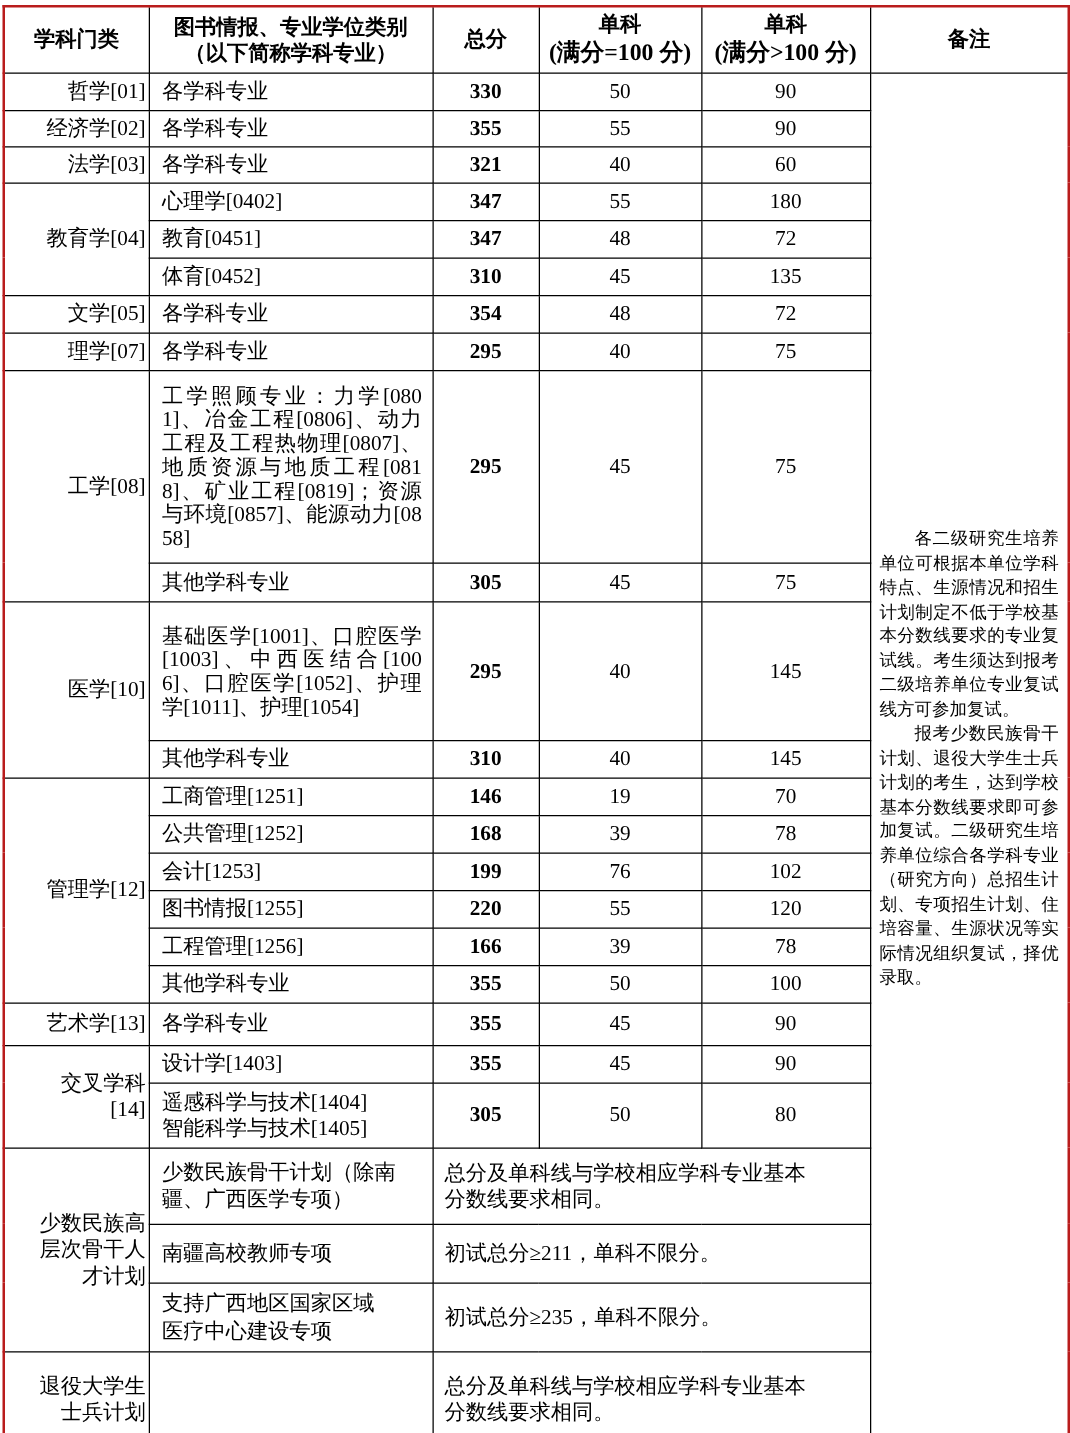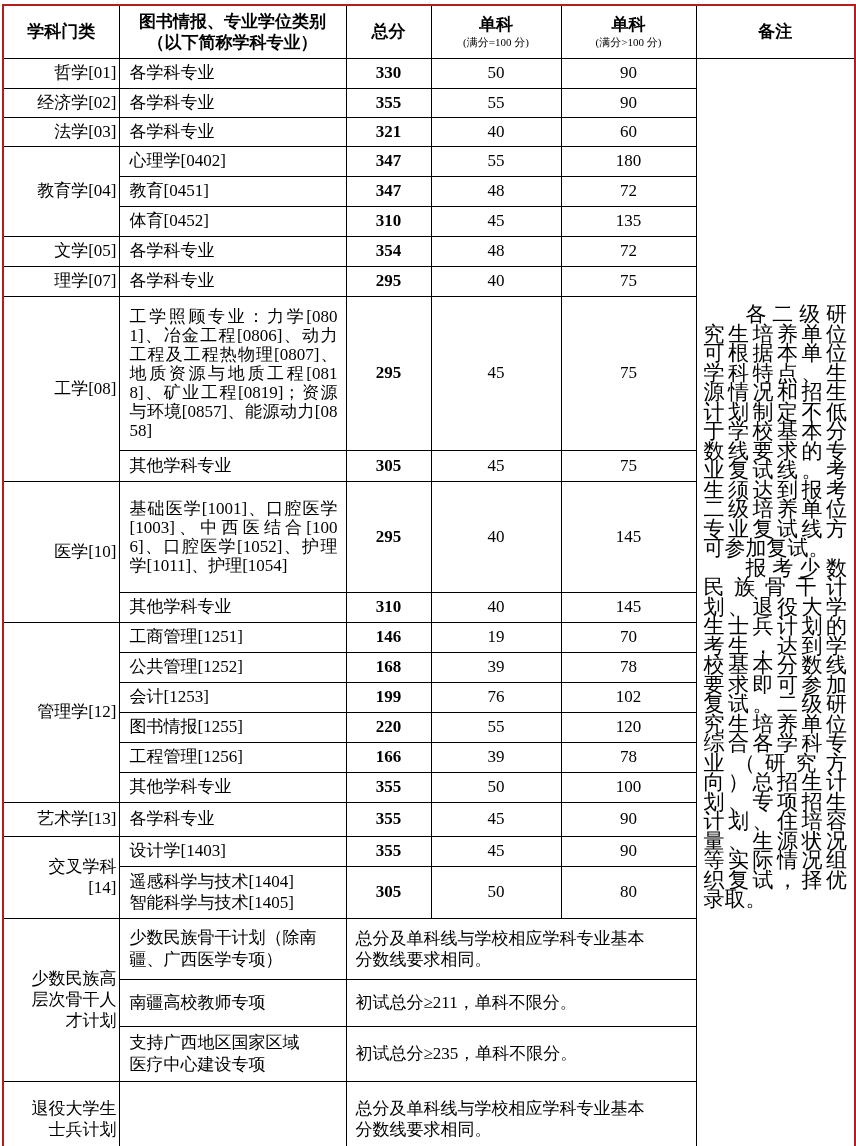--- a/index.html
+++ b/index.html
@@ -18,21 +18,21 @@
     line-height:1.25;
     overflow:hidden;
     word-break:break-all;
   }
   th.hd{
     font-weight:bold;
     text-align:center;
     white-space:pre-line;
     padding:2px 2px;
   }
-  th.hd .sub{display:block;font-size:11px;font-weight:normal;}
+  th.hd .sub{display:block;font-size:19px;font-weight:bold;}
   td.cat{
     text-align:right;
     padding:2px 2px 2px 7px;
     white-space:pre-line;
   }
   td.prog{
     text-align:left;
     padding:2px 4px 2px 10px;
     white-space:pre-line;
   }
@@ -59,21 +59,21 @@
   td.note .bold-num{font-weight:normal;}
   td.remark{
     vertical-align:middle;
     padding:0 7px;
   }
   td.remark p{
     margin:0;
     text-indent:2em;
     text-align:justify;
     text-justify:inter-character;
-    font-size:21px;
+    font-size:14px;
     line-height:19.5px;
   }
 </style>
 </head>
 <body>
 
 <table class="score-table">
   <colgroup>
     <col style="width:116px">
       <col style="width:227px">

